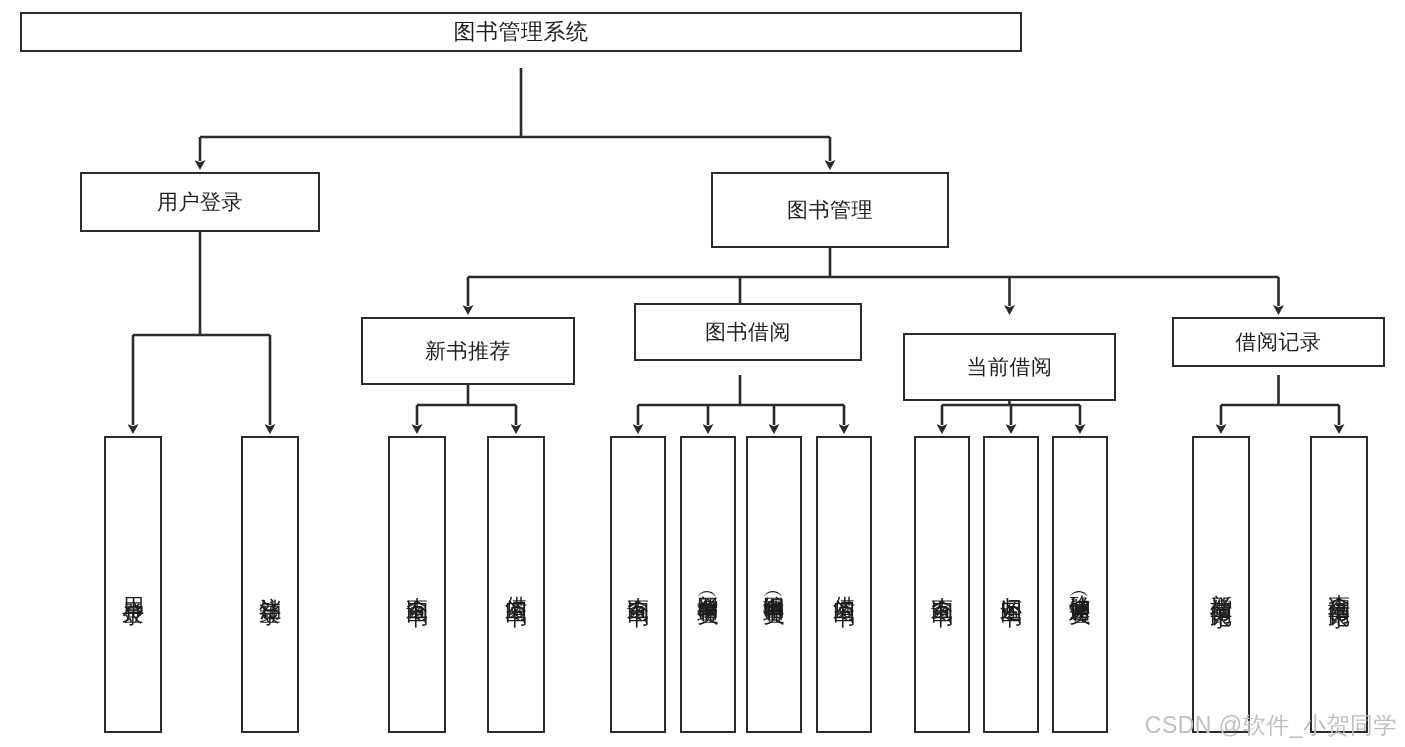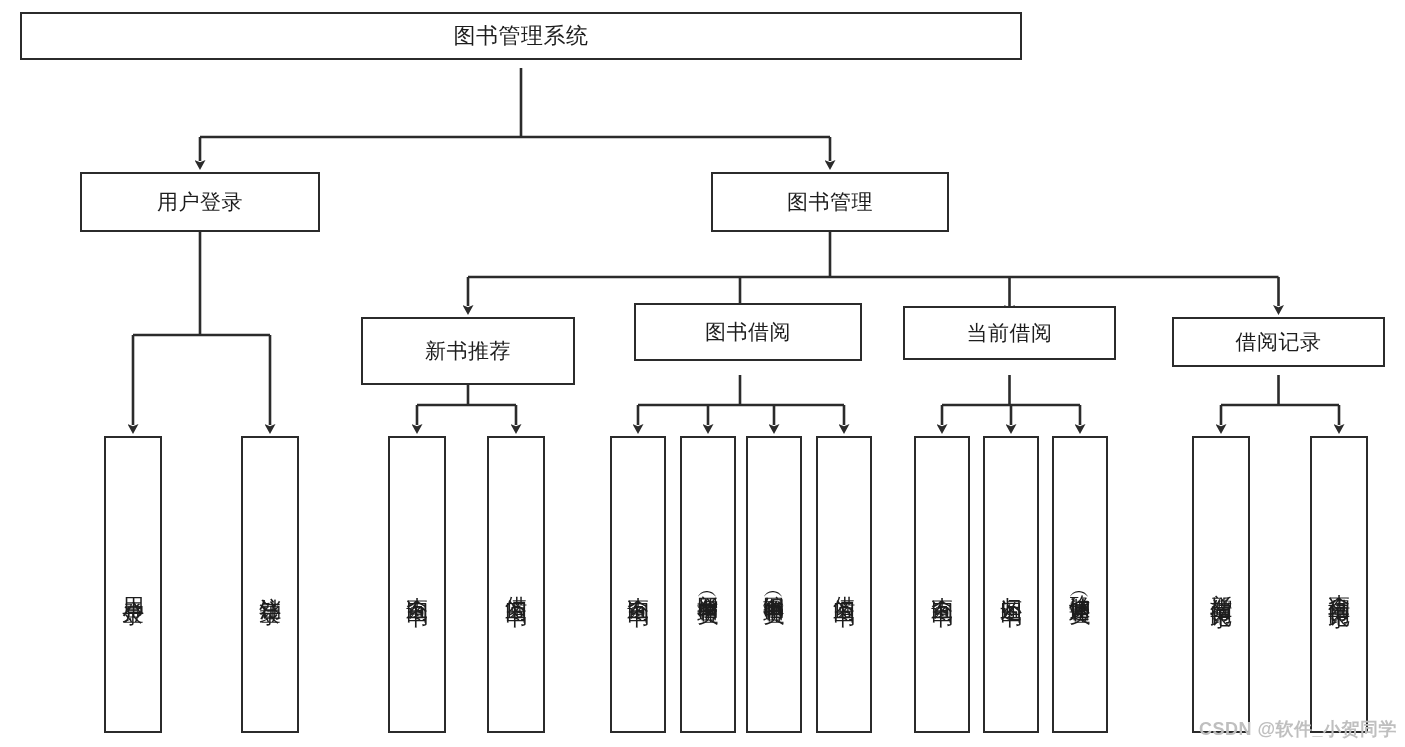--- a/index.html
+++ b/index.html
@@ -64,26 +64,25 @@
     max-height: 100%;
   }
   .node.vert.long .node-label {
     font-size: 21px;
     letter-spacing: 1.5px;
   }
   .watermark {
     position: absolute;
     right: 8px;
     bottom: 6px;
-    font-size: 18px;
+    font-size: 23px;
     color: #bfbfbf;
     letter-spacing: 0.5px;
     z-index: 3;
     white-space: nowrap;
-    font-weight: bold;
   }
 </style>
 </head>
 <body>
 
 <div id="canvas">
 
   <svg id="edges" viewBox="0 0 1405 747" xmlns="http://www.w3.org/2000/svg">
     <defs>
       <marker id="arrow" markerWidth="10" markerHeight="11" refX="1" refY="5.5" orient="auto" markerUnits="userSpaceOnUse">
@@ -120,38 +119,38 @@
         <path d="M942,405 L942,425" marker-end="url(#arrow)"></path>
         <path d="M1011,405 L1011,425" marker-end="url(#arrow)"></path>
         <path d="M1080,405 L1080,425" marker-end="url(#arrow)"></path>
         <path d="M1278.5,375 L1278.5,405"></path>
         <path d="M1221,405 L1339,405"></path>
         <path d="M1221,405 L1221,425" marker-end="url(#arrow)"></path>
         <path d="M1339,405 L1339,425" marker-end="url(#arrow)"></path>
       </g>
   </svg>
 
-  <div class="node root horiz" id="node-root" style="left: 20px; top: 12px; width: 1002px; height: 48px;">
+  <div class="node root horiz" id="node-root" style="left: 20px; top: 12px; width: 1002px; height: 40px;">
     <span class="node-label">图书管理系统</span>
   </div>
 
   <div id="node-layer">
       <div class="node horiz" id="node-user-login" style="left: 80px; top: 172px; width: 240px; height: 60px;">
         <span class="node-label">用户登录</span>
       </div>
-      <div class="node horiz" id="node-book-manage" style="left: 711px; top: 172px; width: 238px; height: 60px;">
+      <div class="node horiz" id="node-book-manage" style="left: 711px; top: 172px; width: 238px; height: 76px;">
         <span class="node-label">图书管理</span>
       </div>
       <div class="node horiz" id="node-new-book-recommend" style="left: 361px; top: 317px; width: 214px; height: 68px;">
         <span class="node-label">新书推荐</span>
       </div>
       <div class="node horiz" id="node-book-borrow" style="left: 634px; top: 303px; width: 228px; height: 58px;">
         <span class="node-label">图书借阅</span>
       </div>
-      <div class="node horiz" id="node-current-borrow" style="left: 903px; top: 306px; width: 213px; height: 54px;">
+      <div class="node horiz" id="node-current-borrow" style="left: 903px; top: 333px; width: 213px; height: 68px;">
         <span class="node-label">当前借阅</span>
       </div>
       <div class="node horiz" id="node-borrow-record" style="left: 1172px; top: 317px; width: 213px; height: 50px;">
         <span class="node-label">借阅记录</span>
       </div>
       <div class="node vert" id="node-leaf-user-login" style="left: 104px; top: 436px; width: 58px; height: 297px;">
         <span class="node-label">用户登录</span>
       </div>
       <div class="node vert" id="node-leaf-logout" style="left: 241px; top: 436px; width: 58px; height: 297px;">
         <span class="node-label">注销登录</span>

